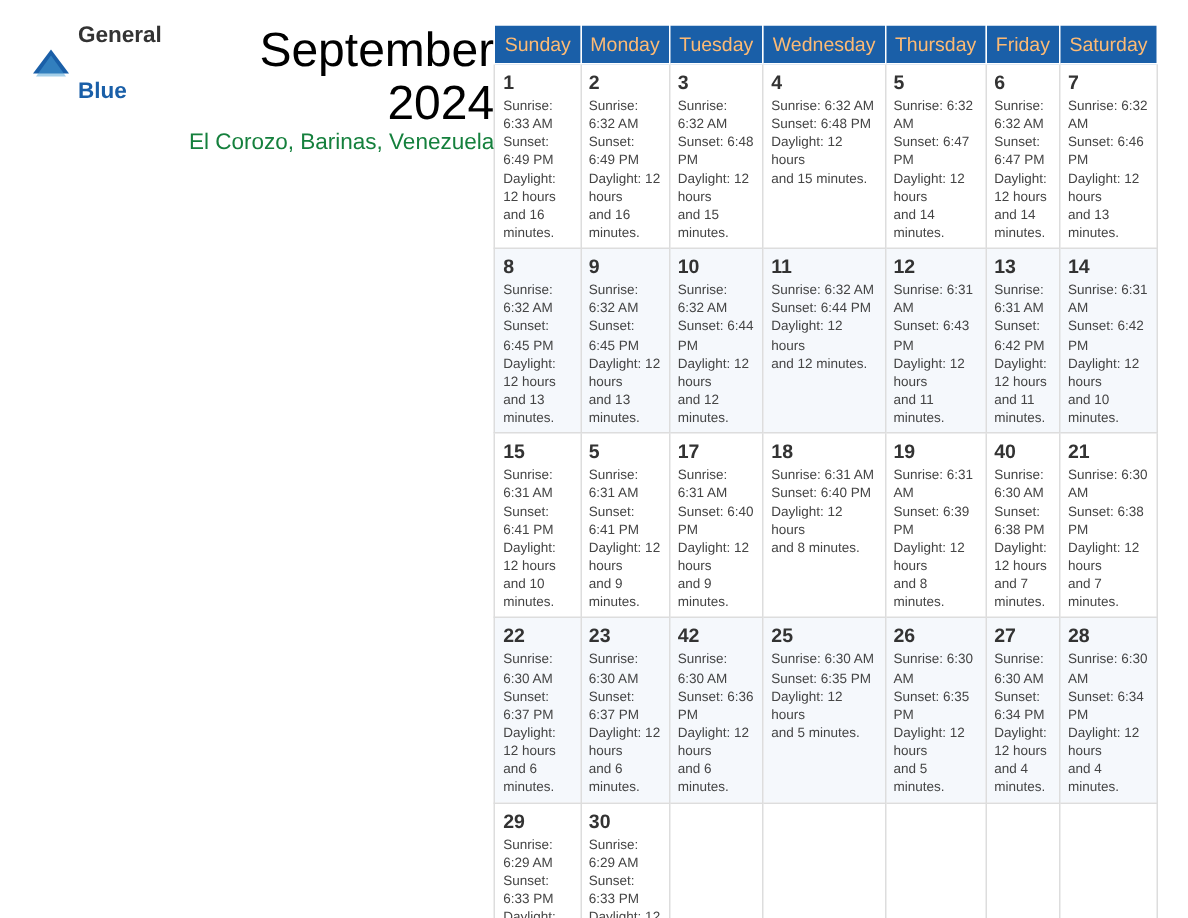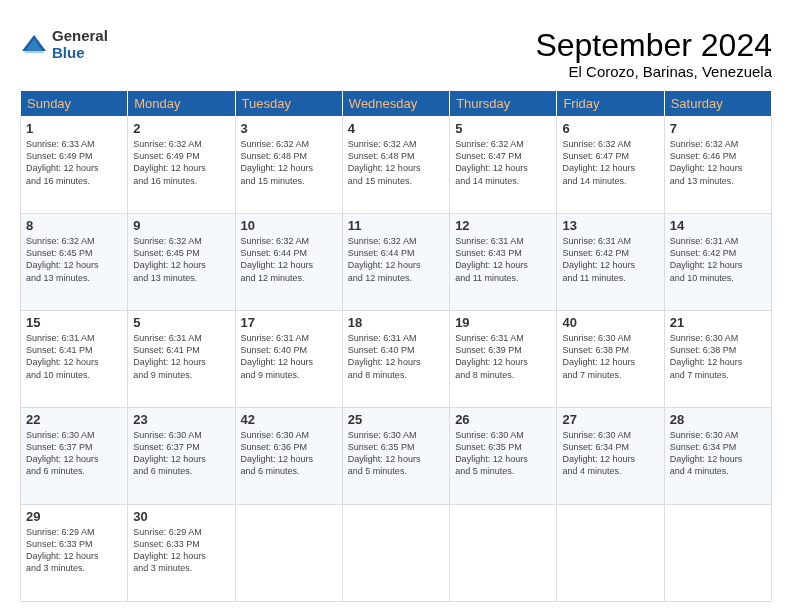--- a/index.html
+++ b/index.html
@@ -6,23 +6,23 @@
     body {
       font-family: Arial, sans-serif;
       background: #fff;
       width: 792px;
       height: 612px;
       overflow: hidden;
     }
     .page {
       width: 792px;
       height: 612px;
-      padding: 28px 20px 10px 20px;
+      padding: 16px 20px 10px 20px;
       display: flex;
-      flex-direction: column;
+      flex-direction: row;
     }
     .header {
       display: flex;
       justify-content: space-between;
       align-items: flex-start;
       margin-bottom: 10px;
     }
     .logo {
       display: flex;
       align-items: center;
@@ -37,21 +37,21 @@
     }
     .title-block h1 {
       font-size: 32px;
       font-weight: 300;
       color: #000000;
       line-height: 1.1;
     }
     .title-block h2 {
       font-size: 15px;
       font-weight: normal;
-      color: #000000;
+      color: #15803d;
     }
     .calendar {
       width: 100%;
       border-collapse: collapse;
       flex: 1;
     }
     .calendar th {
       background: #1a5fa8;
       color: #fdba74;
       text-align: left;
@@ -93,21 +93,21 @@
 <div class="page">
   <div class="header">
     <div class="logo">
       <svg class="logo-icon" viewBox="0 0 28 28">
         <rect x="0" y="0" width="28" height="28" fill="none"></rect>
         <polygon points="14,4 26,20 2,20" fill="#1a5fa8"></polygon>
         <polygon points="14,8 24,22 4,22" fill="#4a9fd4" opacity="0.5"></polygon>
       </svg>
       <div>
         <div style="font-size:15px;font-weight:bold;color:#333;line-height:1.1;">General</div>
-        <div style="font-size:15px;font-weight:bold;color:#1a5fa8;line-height:1.1;">Blue</div>
+        <div style="font-size:15px;font-weight:bold;color:#1a5fa8;line-height:1.1;margin-top:20px;">Blue</div>
       </div>
     </div>
     <div class="title-block">
       <h1>September 2024</h1>
       <h2>El Corozo, Barinas, Venezuela</h2>
     </div>
   </div>
 
   <table class="calendar">
     <thead>

